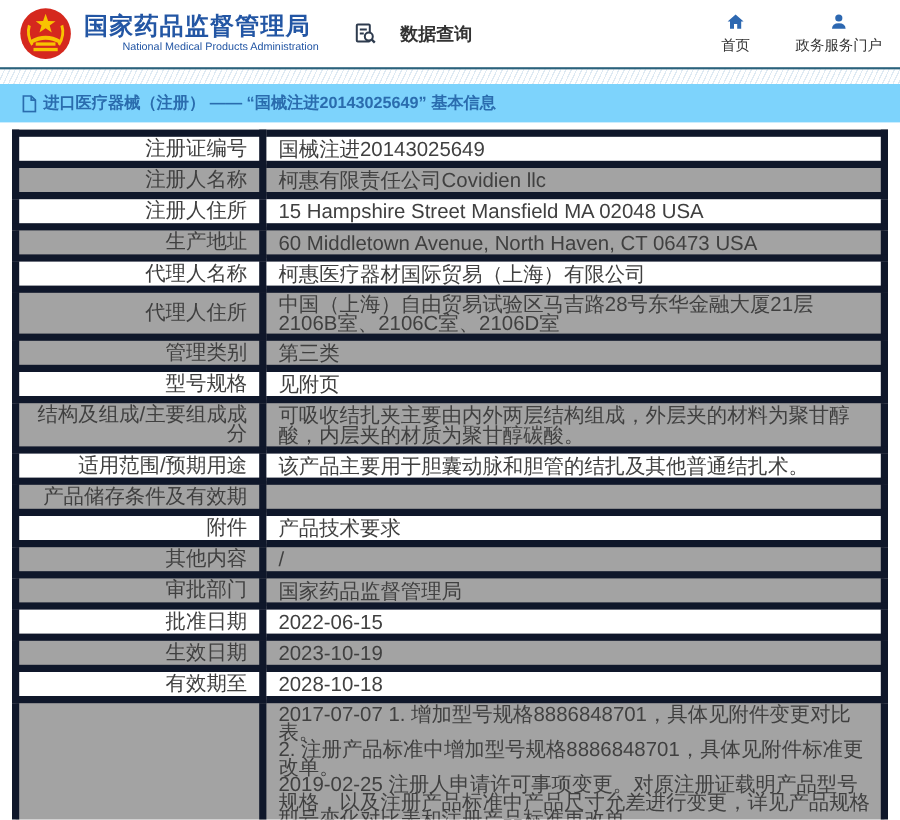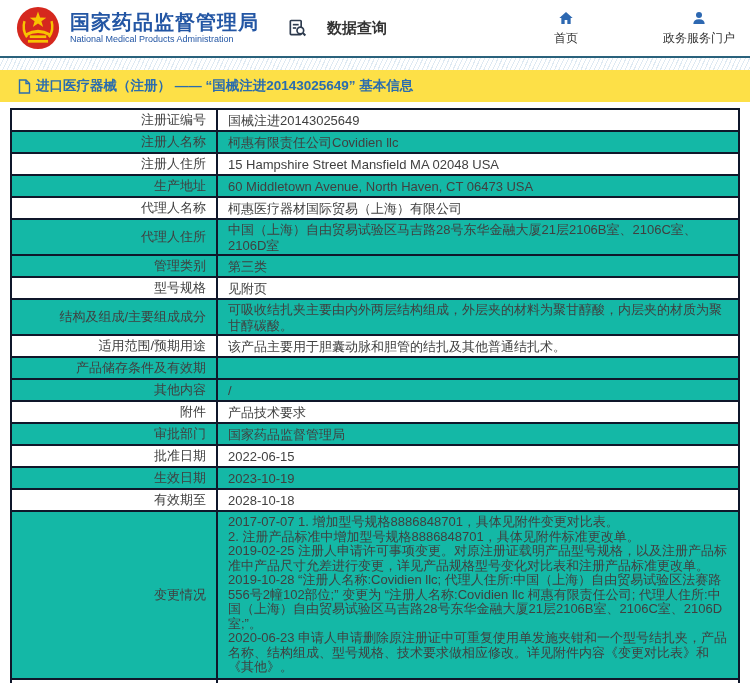--- a/index.html
+++ b/index.html
@@ -4,49 +4,49 @@
 <style>
   * { margin:0; padding:0; box-sizing:border-box; }
   html,body { width:750px; height:683px; overflow:hidden; background:#fff;
               font-family:"Liberation Sans","DejaVu Sans",sans-serif; }
 
   
   .header { height:56px; background:#fff; display:flex; align-items:center; padding:0 15px 0 16px; }
   .emblem { width:44px; height:44px; flex:0 0 44px; }
   .org { margin-left:10px; line-height:1.1; }
   .org-cn { font-size:20px; font-weight:bold; color:#2356a4; letter-spacing:1px; }
-  .org-en { font-size:9px; color:#2356a4; margin-top:2px; }
+  .org-en { font-size:9px; color:#2356a4; margin-top:2px;margin-left:32px; }
   .dq { display:flex; align-items:center; margin-left:28px; cursor:pointer;gap:16px; }
   .dq svg { width:20px; height:20px; }
   .dq-label { font-size:15px; font-weight:bold; color:#333; margin-left:4px; }
   .spacer { flex:1; }
-  .nav { display:flex; align-items:flex-end;gap:47px; }
+  .nav { display:flex; align-items:flex-end; }
   .nav-item { display:flex; flex-direction:column; align-items:center; margin-left:38px; cursor:pointer; }
   .nav-item svg { width:16px; height:16px; }
   .nav-label { font-size:12px; color:#333; margin-top:4px; white-space:nowrap; }
 
   .rule { height:2px; background:#2a627c; }
   .stripes { height:12px;
     background:repeating-linear-gradient(115deg,#ffffff 0px,#ffffff 3px,#dfeaf3 3px,#dfeaf3 4px); }
 
   
-  .titlebar { height:32px; background:#fde047; display:flex; align-items:center; padding-left:18px; }
+  .titlebar { height:32px; background:#7dd3fc; display:flex; align-items:center; padding-left:18px; }
   .titlebar svg { width:13px; height:15px; flex:0 0 13px; }
   .page-title { font-size:13.5px; font-weight:600; color:#2a6cae; margin-left:5px; }
 
   
   .tablewrap { padding:6px 10px 0 10px; }
   table { width:730px; border-collapse:collapse; table-layout:fixed; }
   col.c-label { width:206px; }
-  td { border:2px solid #0f172a; font-size:13px; color:#404040;
+  td { border:6px solid #0f172a; font-size:17px; color:#404040;
        line-height:16px; vertical-align:middle; }
   td.lbl { text-align:right; padding:2px 10px 2px 4px; }
   td.val { text-align:left; padding:2px 8px 0 10px; }
   tr.reg td { height:21px; }
-  tr.alt td { background:#14b8a6; }
+  tr.alt td { background:#a3a3a3; }
   tr.tall td { height:35px; }
   tr.big td.val { height:130px; line-height:14.5px; white-space:pre-wrap; padding-top:3px; padding-bottom:3px; vertical-align:middle; }
   tr.last td { height:22px; }
   .lbl-flex { display:inline-flex; align-items:center; gap:3px; }
   .note-ic { width:11px; height:11px; display:inline-block; }
   a.detail { color:#3e86c8; text-decoration:none; cursor:pointer; }
 </style>
 </head>
 <body>
 
@@ -150,27 +150,27 @@
       <td class="val">可吸收结扎夹主要由内外两层结构组成，外层夹的材料为聚甘醇酸，内层夹的材质为聚甘醇碳酸。</td>
     </tr>
     <tr class="reg">
       <td class="lbl">适用范围/预期用途</td>
       <td class="val">该产品主要用于胆囊动脉和胆管的结扎及其他普通结扎术。</td>
     </tr>
     <tr class="reg alt">
       <td class="lbl">产品储存条件及有效期</td>
       <td class="val"></td>
     </tr>
+    <tr class="reg">
+      <td class="lbl">附件</td>
+      <td class="val">产品技术要求</td>
+    </tr>
     <tr class="reg alt">
       <td class="lbl">其他内容</td>
       <td class="val">/</td>
-    </tr>
-    <tr class="reg">
-      <td class="lbl">附件</td>
-      <td class="val">产品技术要求</td>
     </tr>
     <tr class="reg alt">
       <td class="lbl">审批部门</td>
       <td class="val">国家药品监督管理局</td>
     </tr>
     <tr class="reg">
       <td class="lbl">批准日期</td>
       <td class="val">2022-06-15</td>
     </tr>
     <tr class="reg alt">

